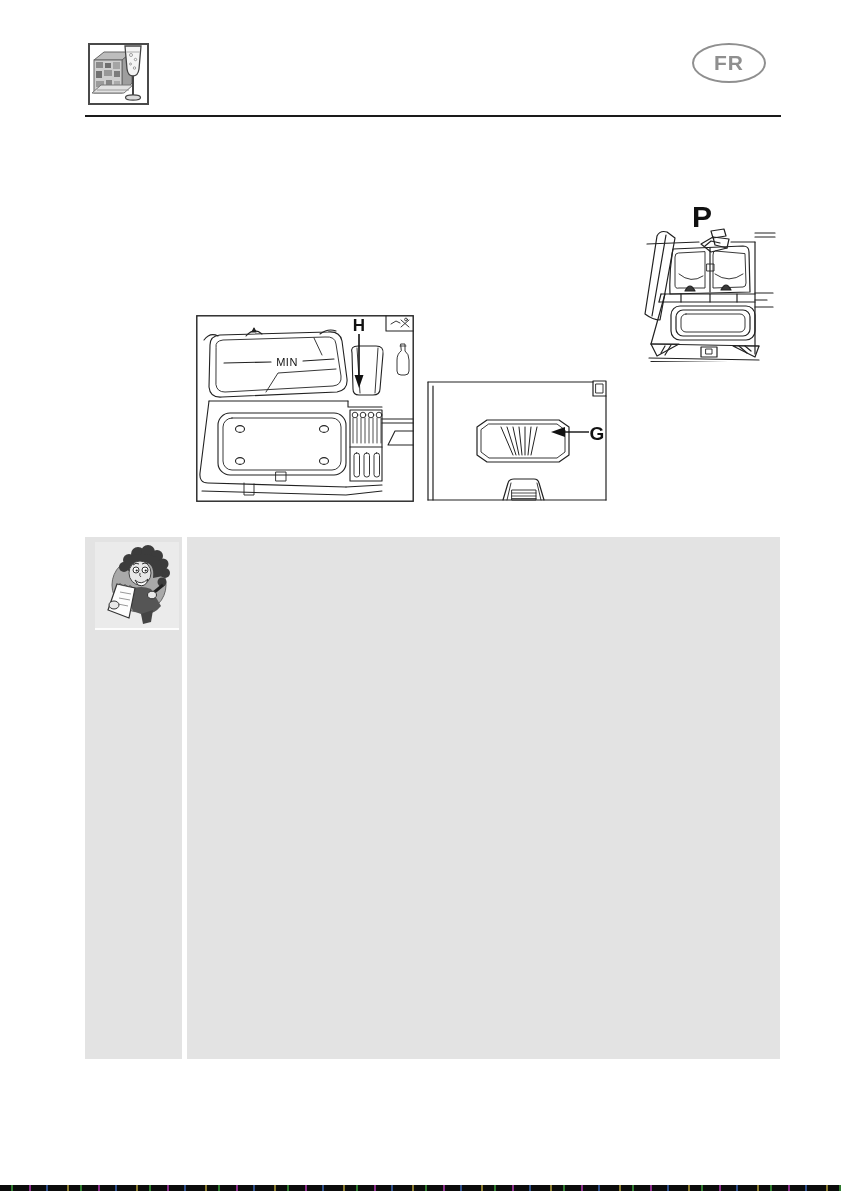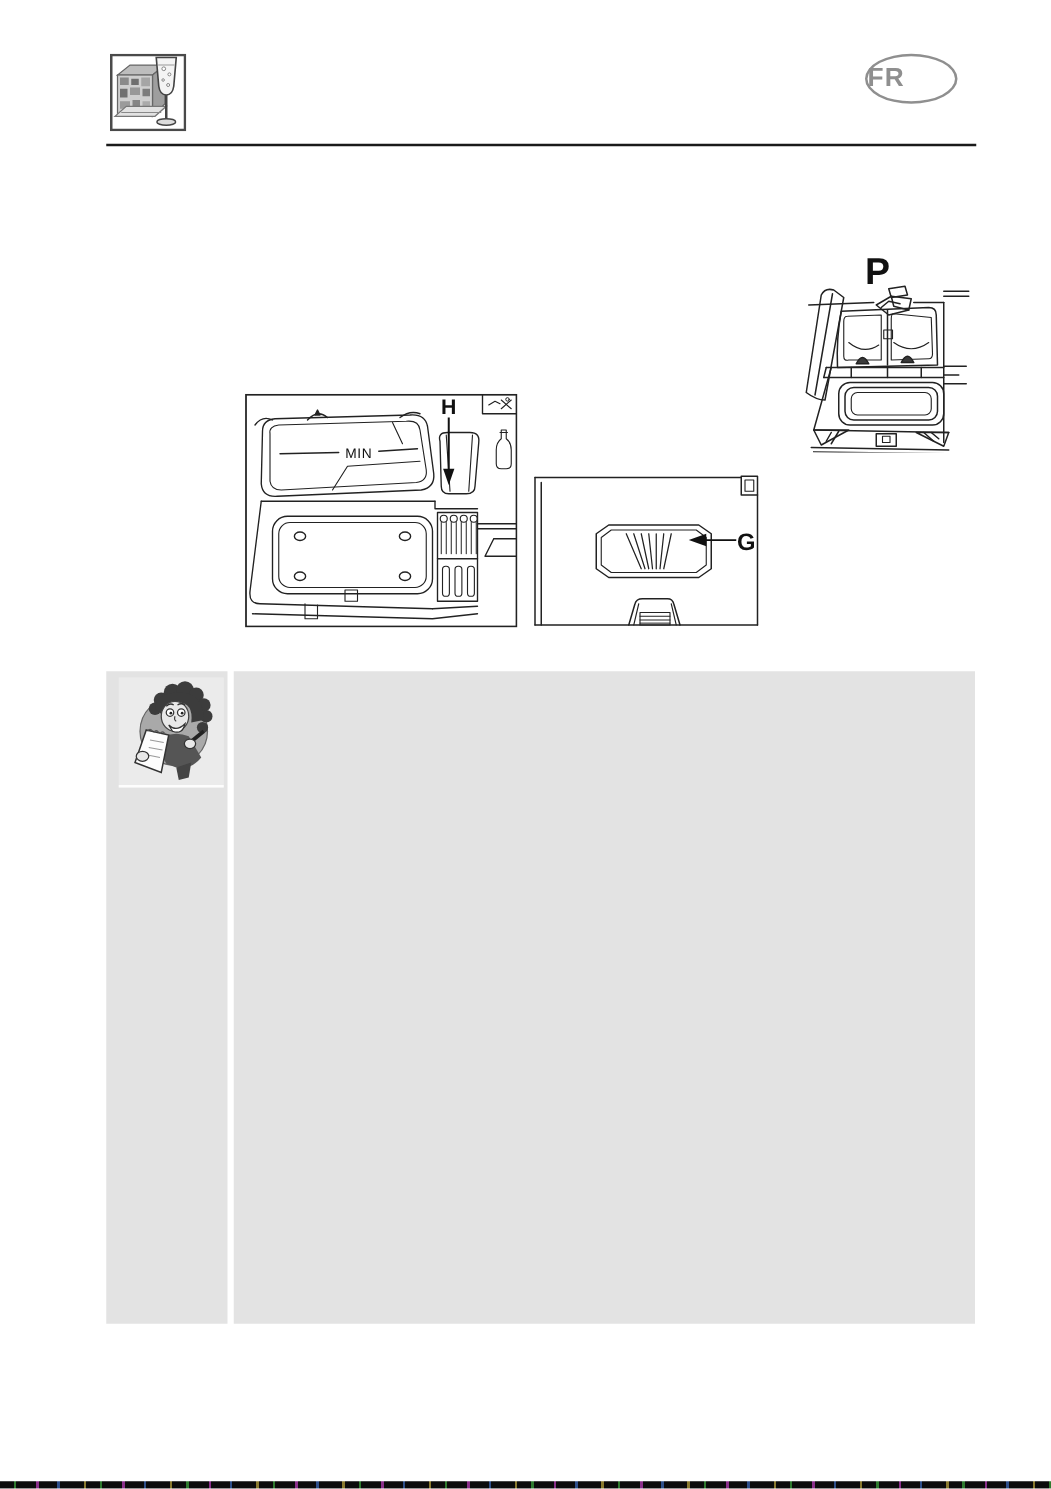--- a/index.html
+++ b/index.html
@@ -10,21 +10,21 @@
     font-family:"Liberation Sans", sans-serif;
     overflow:hidden;
   }
   .abs{position:absolute;}
 
   
   .logo-box{left:88px;top:43px;width:61px;height:62px;}
   .fr-badge{
     left:692px;top:43px;width:70px;height:36px;
     border:2.5px solid #8f8f8f;border-radius:50%;
-    display:flex;align-items:center;
+    display:flex;align-items:center;justify-content:center;
     color:#8f8f8f;font-weight:bold;font-size:21px;letter-spacing:1px;
   }
   .header-rule{left:85px;top:115px;width:696px;height:2px;background:#1a1a1a;}
 
   
   .fig-p{left:641px;top:194px;width:142px;height:168px;}
   .fig-h{left:196px;top:315px;width:218px;height:187px;}
   .fig-g{left:425px;top:380px;width:185px;height:122px;}
 
   svg text{font-family:"Liberation Sans", sans-serif;fill:#111;}

